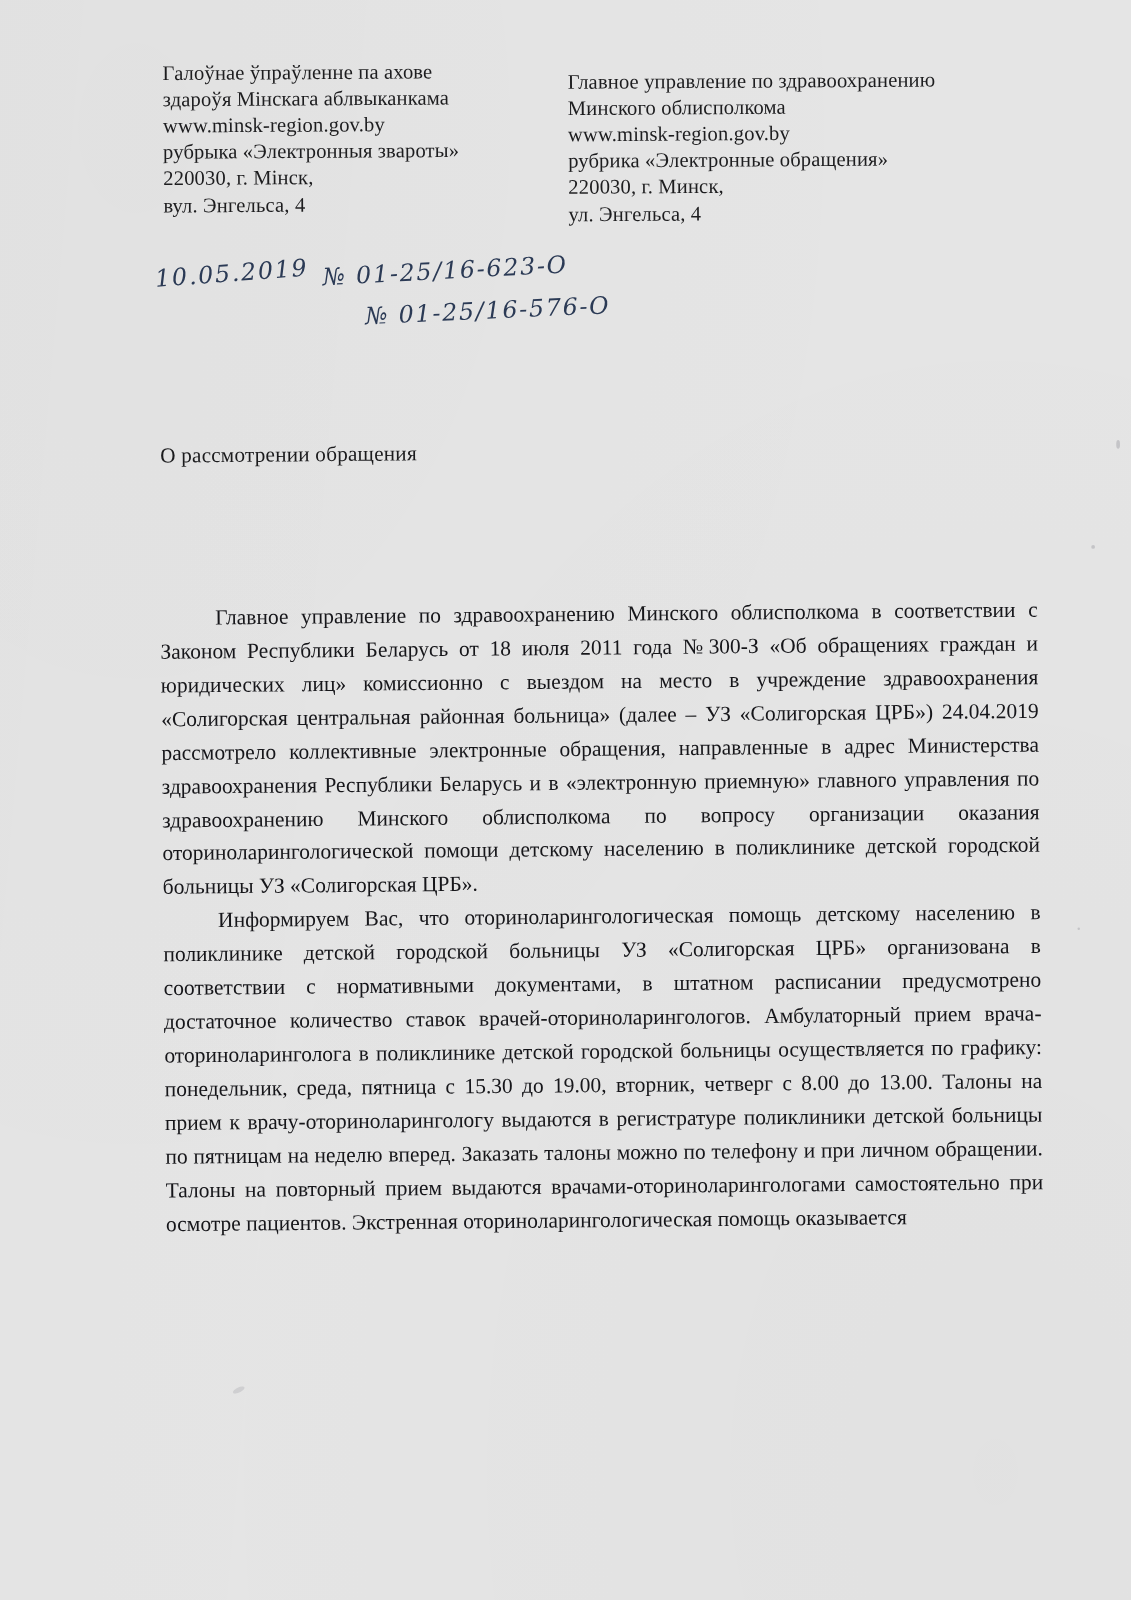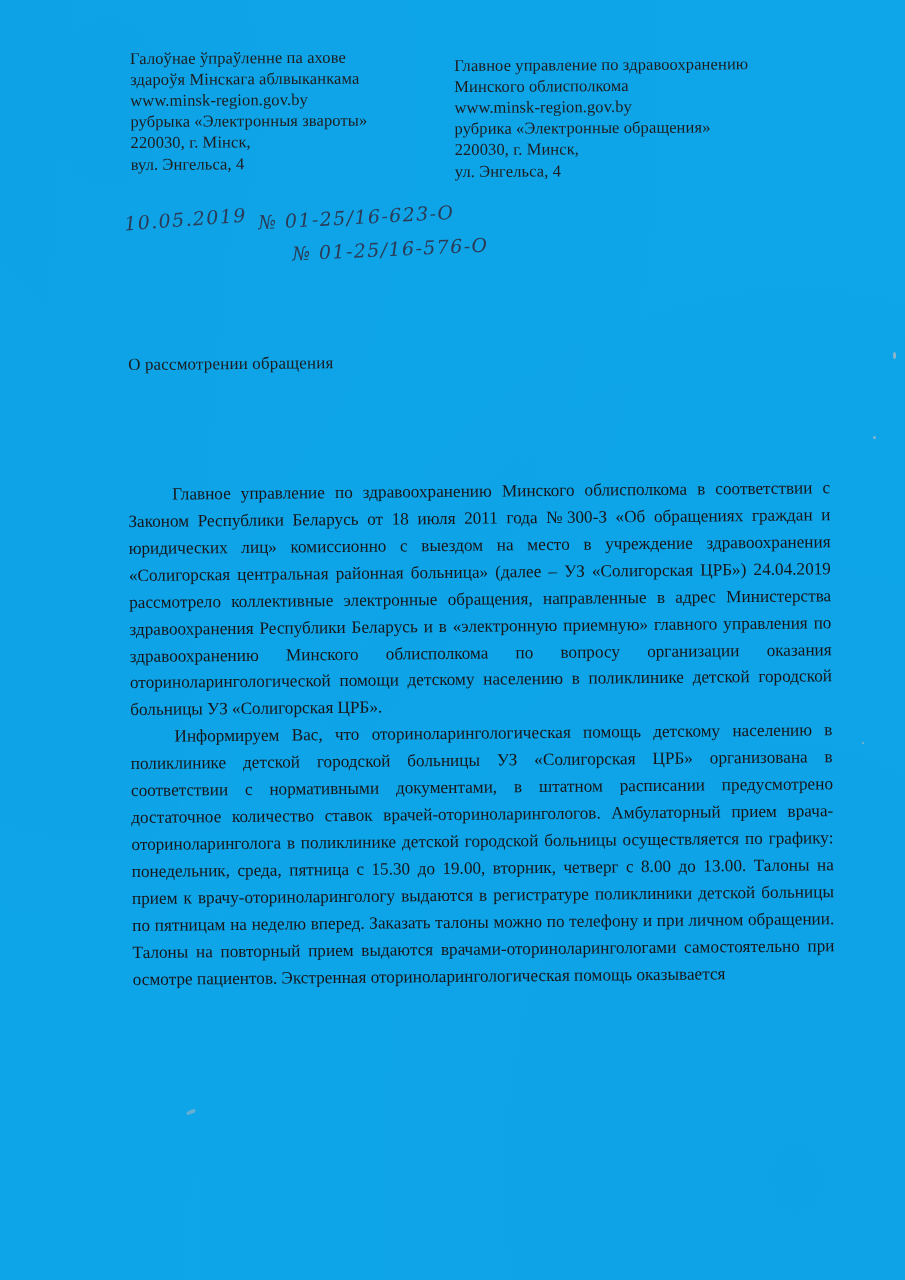--- a/index.html
+++ b/index.html
@@ -7,21 +7,21 @@
     padding: 0;
     background: #ffffff;
   }
   body {
     font-family: "Liberation Serif", serif;
   }
   .page {
     position: relative;
     width: 905px;
     height: 1280px;
-    background: #0ea5e9;
+    background: #e5e5e5;
     overflow: hidden;
   }
   
   .page::before {
     content: "";
     position: absolute;
     inset: 0;
     background:
       radial-gradient(ellipse at 12% 8%, rgba(0,0,0,0.012), rgba(0,0,0,0) 60%),
       radial-gradient(ellipse at 88% 92%, rgba(0,0,0,0.015), rgba(0,0,0,0) 62%),

